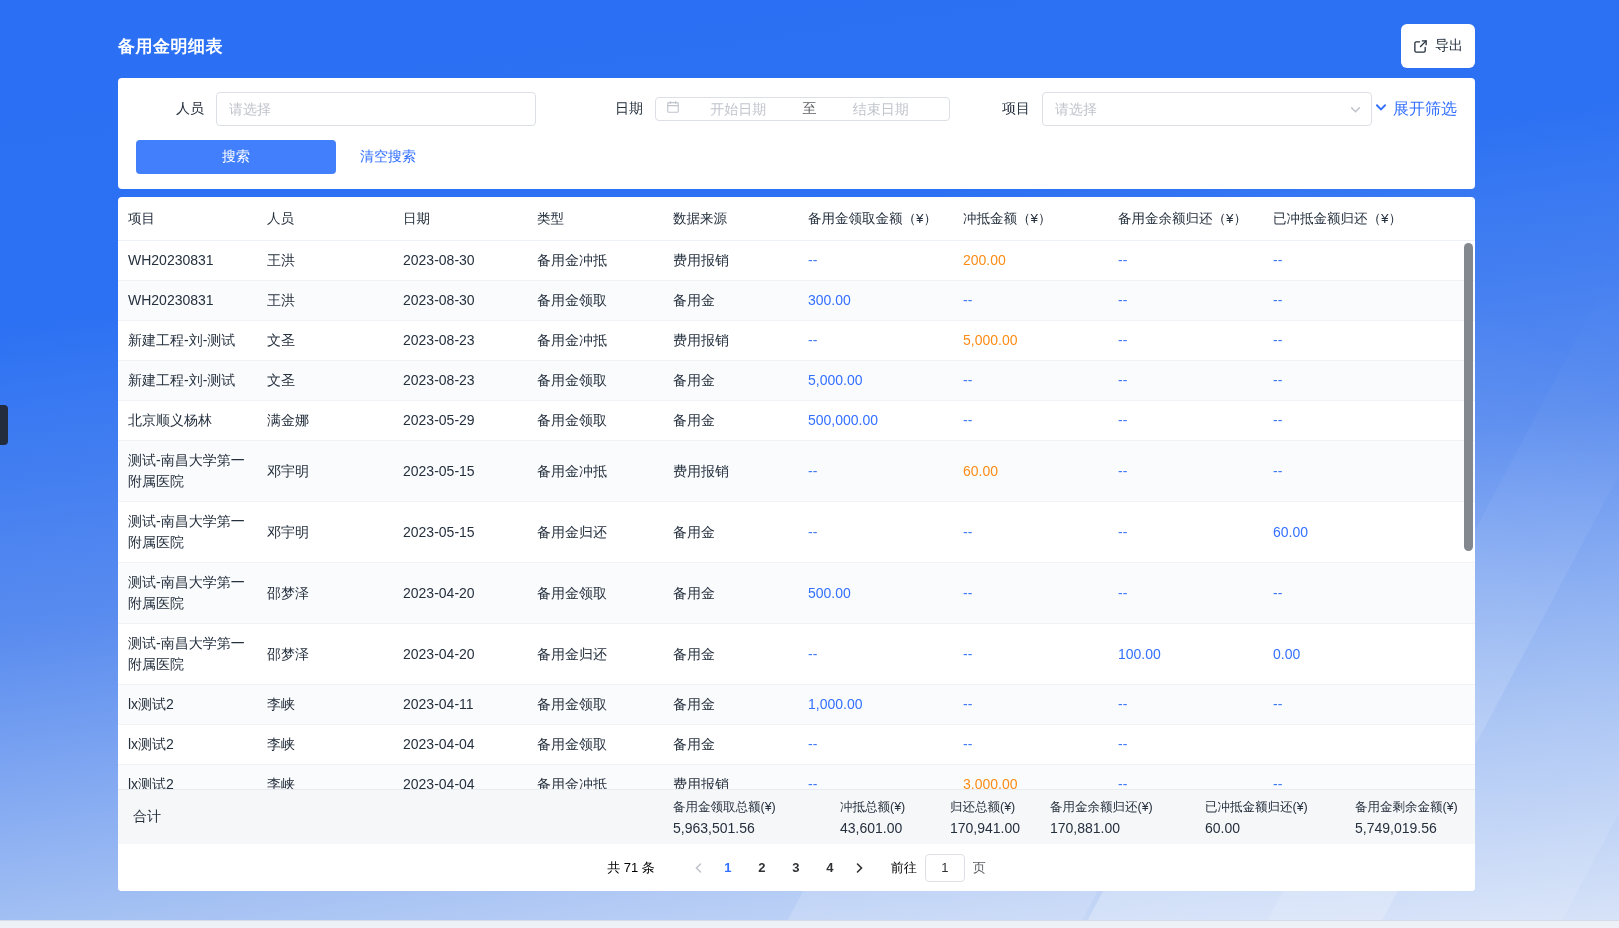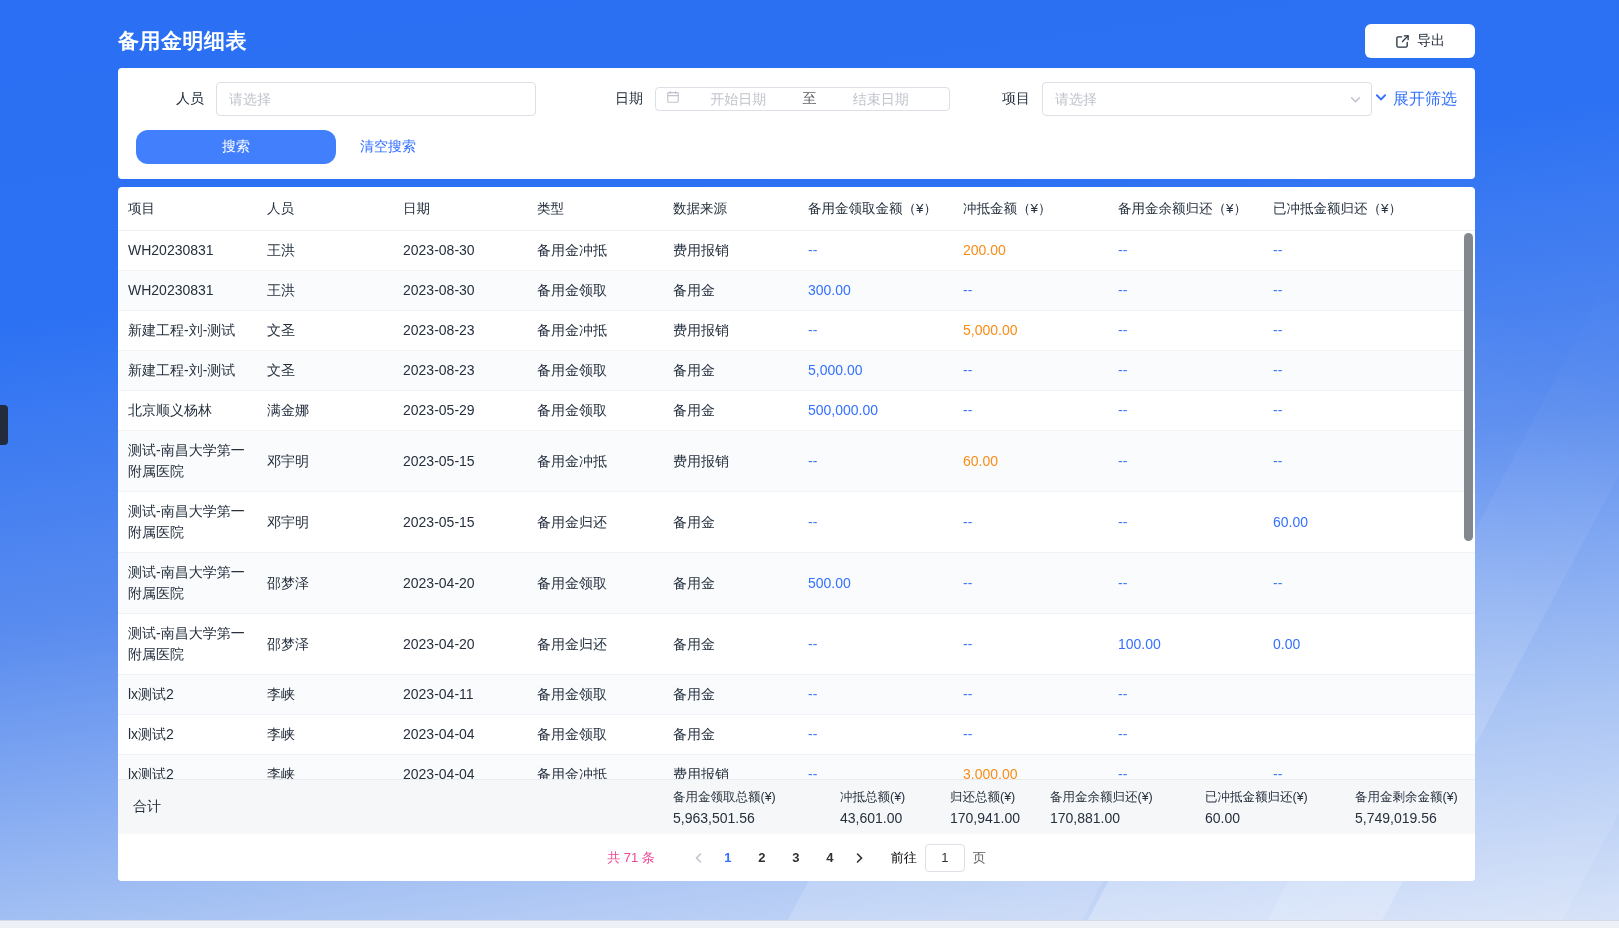--- a/index.html
+++ b/index.html
@@ -17,22 +17,22 @@
   .bottom-strip { position:absolute; left:0; bottom:0; width:100%; height:8px;
     background:#EDF1F7; border-top:1px solid #D4DBE6; }
 
   .drawer-handle { position:absolute; left:0; top:405px; width:8px; height:40px;
     background:#232C3D; border-radius:0 4px 4px 0; cursor:pointer; }
 
   .content { position:absolute; left:118px; top:0; width:1357px; }
 
   
   .topbar { display:flex; justify-content:space-between; align-items:center; padding-top:24px; }
-  .page-title { color:#FFFFFF; font-size:21px; font-weight:bold; letter-spacing:0.5px; }
-  .export-btn { display:flex; align-items:center; gap:7px; height:34px; padding:0 30px;
+  .page-title { color:#FFFFFF; font-size:17px; font-weight:bold; letter-spacing:0.5px; }
+  .export-btn { display:flex; align-items:center; gap:7px; height:44px; padding:0 12px;
     background:#FFFFFF; border:none; border-radius:6px; font-size:14px; color:#25303E;
     font-family:inherit; cursor:pointer; }
   .export-btn .icon { display:flex; }
 
   
   .filter-card { margin-top:10px; background:#FFFFFF; border-radius:4px; padding:14px 18px 15px 18px; }
   .filter-row { display:flex; align-items:center; height:34px; }
   .f-label { font-size:14px; color:#25303E; margin-right:12px; white-space:nowrap; }
   .f-label.first { margin-left:40px; }
   .f-label.gap-date { margin-left:79px; }
@@ -46,21 +46,21 @@
   .d-input { flex:1; min-width:0; border:none; outline:none; font-size:14px; text-align:center; color:#25303E; }
   .d-sep { font-size:14px; color:#606266; padding:0 6px; }
   .select { position:relative; width:330px; height:34px; }
   .s-input { width:100%; height:100%; border:1px solid #DCDFE6; border-radius:4px;
     padding:0 30px 0 12px; font-size:14px; color:#25303E; outline:none; cursor:pointer; }
   .select .chev { position:absolute; right:10px; top:10px; }
   .expand-link { margin-left:auto; display:flex; align-items:center; gap:5px;
     color:#3370FF; font-size:16px; cursor:pointer; white-space:nowrap; }
   .filter-actions { margin-top:14px; display:flex; align-items:center; }
   .search-btn { width:200px; height:34px; background:#417FFC; color:#FFFFFF; border:none;
-    border-radius:12px; font-size:14px; font-family:inherit; cursor:pointer; }
+    border-radius:4px; font-size:14px; font-family:inherit; cursor:pointer; }
   .clear-link { margin-left:24px; color:#3370FF; font-size:14px; cursor:pointer; }
 
   
   .table-card { position:relative; margin-top:8px; background:#FFFFFF; border-radius:4px; overflow:hidden;
     --cols:139px 136px 134px 136px 135px 155px 155px 155px 1fr; }
   .thead { display:grid; grid-template-columns:var(--cols); align-items:center; height:44px;
     border-bottom:1px solid #EDF0F4; }
   .th { padding:0 8px 0 10px; font-size:13.5px; color:#25303E; font-weight:500; white-space:nowrap; }
   .tbody { height:548px; overflow:hidden; }
   .trow { display:grid; grid-template-columns:var(--cols); align-items:center; min-height:39px;
@@ -84,21 +84,21 @@
   .stat:nth-child(2){ width:110px; }
   .stat:nth-child(3){ width:100px; }
   .stat:nth-child(4){ width:155px; }
   .stat:nth-child(5){ width:150px; }
   .stat-label { font-size:12.5px; color:#25303E; white-space:nowrap; }
   .stat-value { margin-top:4px; font-size:14px; color:#25303E; white-space:nowrap; }
 
   
   .pager { height:47px; display:flex; align-items:center; justify-content:center;
     background:#FFFFFF; font-size:13px; color:#303133; }
-  .pager-total { color:#ec4899; margin-right:32px; }
+  .pager-total { color:#000000; margin-right:32px; }
   .page-nav { display:flex; align-items:center; justify-content:center; width:24px; height:28px; cursor:pointer; }
   .pager-pages { display:flex; align-items:center; }
   .page-btn { min-width:28px; height:28px; line-height:28px; text-align:center; margin:0 3px;
     font-weight:bold; color:#303133; cursor:pointer; }
   .page-btn.active { color:#3370FF; }
   .goto-label { margin-left:20px; color:#000000; }
   .goto-input { width:40px; height:28px; margin:0 8px; border:1px solid #DCDFE6; border-radius:4px;
     text-align:center; font-size:13px; color:#303133; outline:none; }
   .goto-suffix { color:#606266; }
 </style>
@@ -282,20 +282,21 @@
             <div class="td cell-offset v-dash">--</div>
             <div class="td cell-balance-return v-blue">100.00</div>
             <div class="td cell-offset-return v-blue">0.00</div>
           </div>
           <div class="trow">
             <div class="td cell-project">lx测试2</div>
             <div class="td cell-person">李峡</div>
             <div class="td cell-date">2023-04-11</div>
             <div class="td cell-type">备用金领取</div>
             <div class="td cell-source">备用金</div>
+            <div class="td cell-received v-blue">1,000.00</div>
             <div class="td cell-offset v-dash">--</div>
             <div class="td cell-balance-return v-dash">--</div>
             <div class="td cell-offset-return v-dash">--</div>
           </div>
           <div class="trow">
             <div class="td cell-project">lx测试2</div>
             <div class="td cell-person">李峡</div>
             <div class="td cell-date">2023-04-04</div>
             <div class="td cell-type">备用金领取</div>
             <div class="td cell-source">备用金</div>

